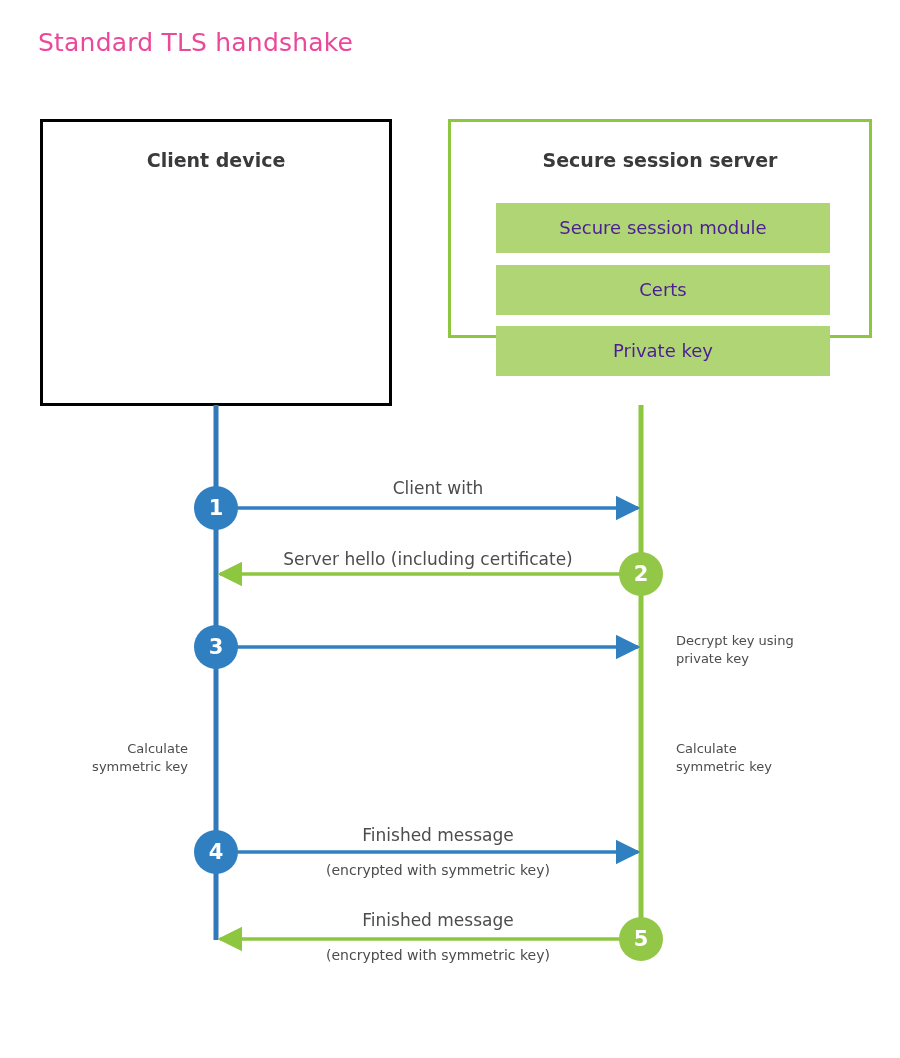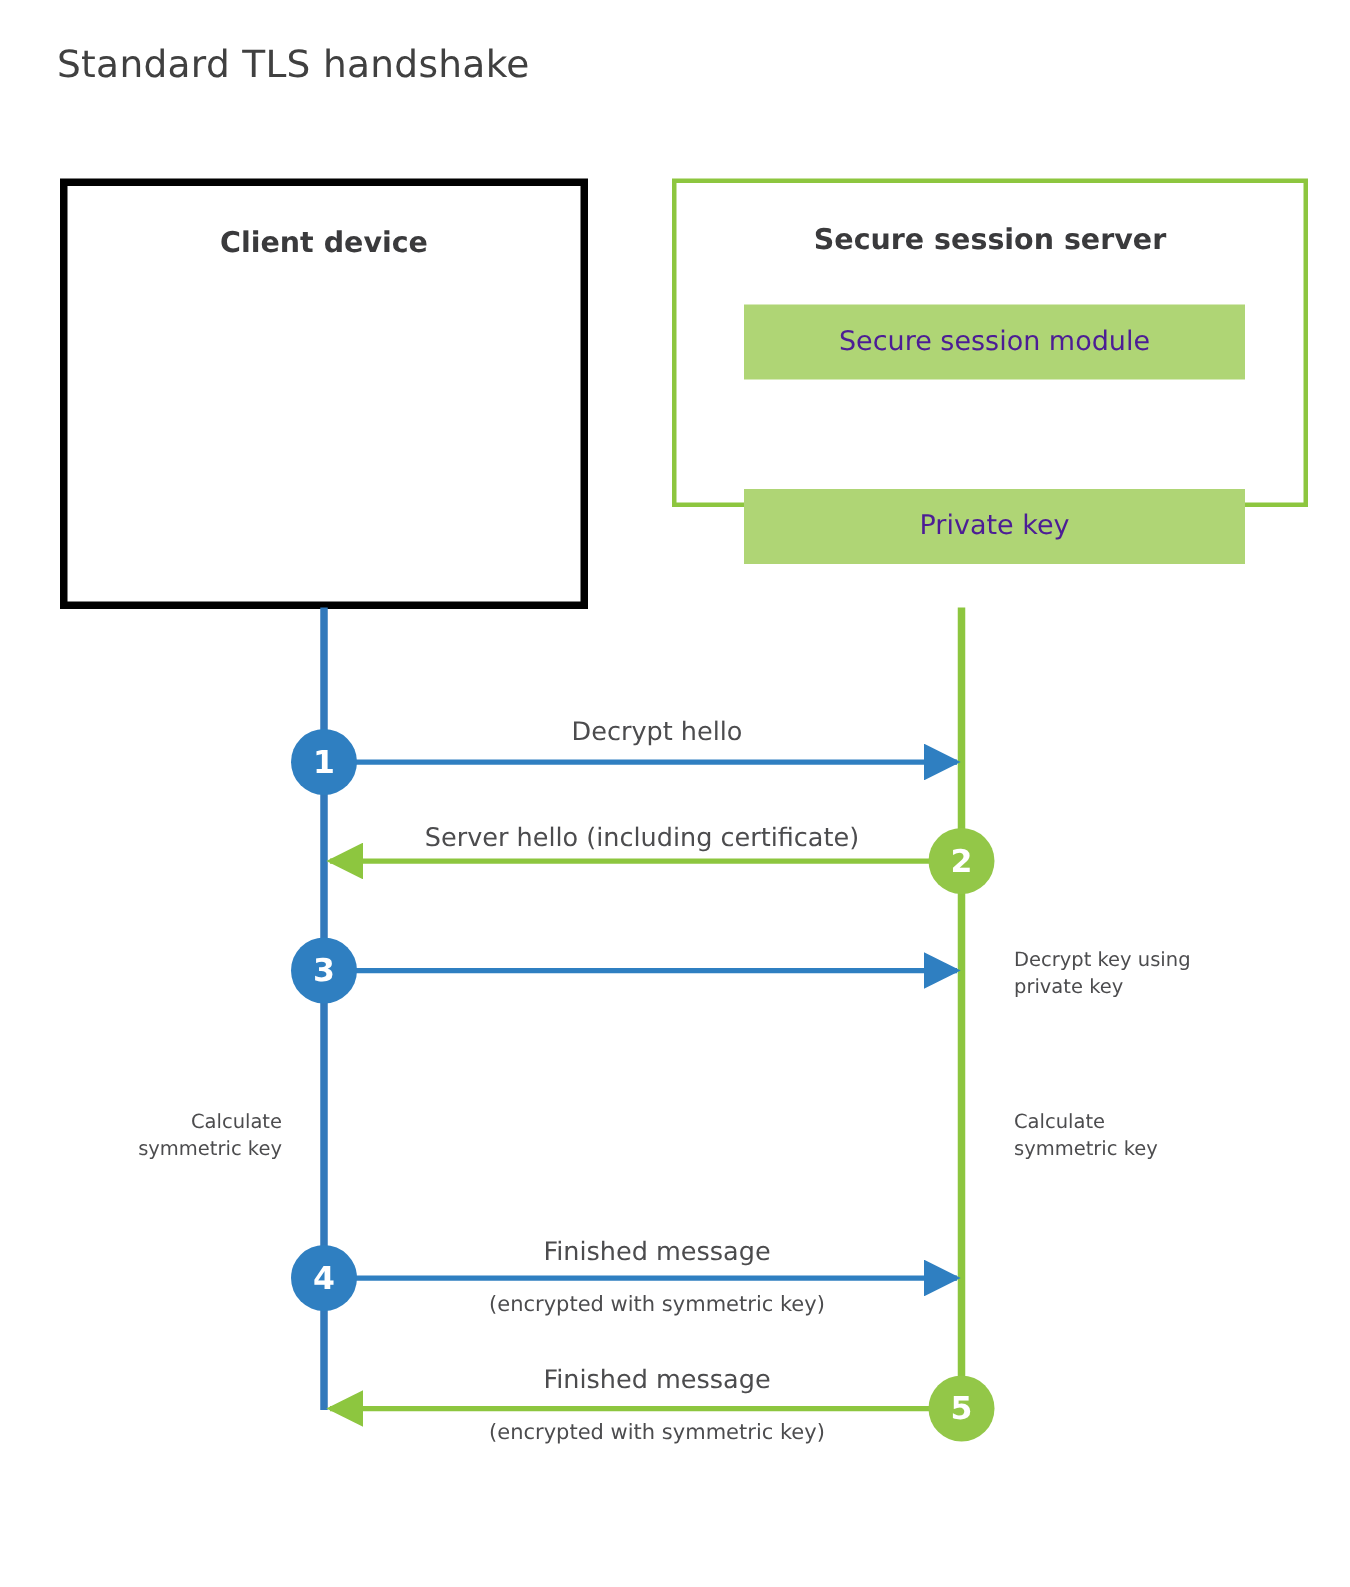--- a/index.html
+++ b/index.html
@@ -23,37 +23,37 @@
     height: 1058px;
   }
 
   
   .page-title {
     position: absolute;
     left: 38px;
     top: 28px;
     font-size: 25px;
     font-weight: 400;
-    color: #404040;
+    color: #ec4899;
     letter-spacing: 0.2px;
     white-space: nowrap;
   }
 
   
   .actor-box {
     position: absolute;
     background: #ffffff;
     box-sizing: border-box;
   }
   .actor-box.client {
     left: 40px;
     top: 119px;
     width: 352px;
     height: 287px;
-    border: 5px solid #000000;
+    border: 3px solid #000000;
   }
   .actor-box.server {
     left: 448px;
     top: 119px;
     width: 424px;
     height: 219px;
     border: 3px solid #8dc63f;
   }
   .actor-title {
     position: absolute;
@@ -154,20 +154,21 @@
 
   <div class="page-title">Standard TLS handshake</div>
 
   <div class="actor-box client">
     <div class="actor-title">Client device</div>
   </div>
 
   <div class="actor-box server">
     <div class="actor-title">Secure session server</div>
     <div class="comp-block server-row r0">Secure session module</div>
+    <div class="comp-block server-row r1">Certs</div>
     <div class="comp-block server-row r2">Private key</div>
   </div>
 
   <svg id="flow-svg" viewBox="0 0 900 1058">
     <defs>
       <marker id="arrow-blue" viewBox="0 0 10 10" refX="9" refY="5" markerWidth="7" markerHeight="7" orient="auto-start-reverse">
         <path d="M 0 0 L 10 5 L 0 10 z" fill="#2f7fc1"></path>
       </marker>
       <marker id="arrow-green" viewBox="0 0 10 10" refX="9" refY="5" markerWidth="7" markerHeight="7" orient="auto-start-reverse">
         <path d="M 0 0 L 10 5 L 0 10 z" fill="#8dc63f"></path>
@@ -188,21 +189,21 @@
 
     <line x1="641" y1="939" x2="220" y2="939" stroke="#8dc63f" stroke-width="3.5" marker-end="url(#arrow-green)"></line>
   </svg>
 
   <div class="step-badge blue" style="left:194px; top:486px;">1</div>
   <div class="step-badge green" style="left:619px; top:552px;">2</div>
   <div class="step-badge blue" style="left:194px; top:625px;">3</div>
   <div class="step-badge blue" style="left:194px; top:830px;">4</div>
   <div class="step-badge green" style="left:619px; top:917px;">5</div>
 
-  <div class="msg-label" style="left:228px; top:478px; width:420px;">Decrypt hello</div>
+  <div class="msg-label" style="left:228px; top:478px; width:420px;">Client with</div>
 
   <div class="msg-label" style="left:228px; top:549px; width:400px;">Server hello (including certificate)</div>
 
 
   <div class="msg-label" style="left:228px; top:825px; width:420px;">Finished message</div>
   <div class="msg-sub" style="left:228px; top:862px; width:420px;">(encrypted with symmetric key)</div>
 
   <div class="msg-label" style="left:228px; top:910px; width:420px;">Finished message</div>
   <div class="msg-sub" style="left:228px; top:947px; width:420px;">(encrypted with symmetric key)</div>
 

